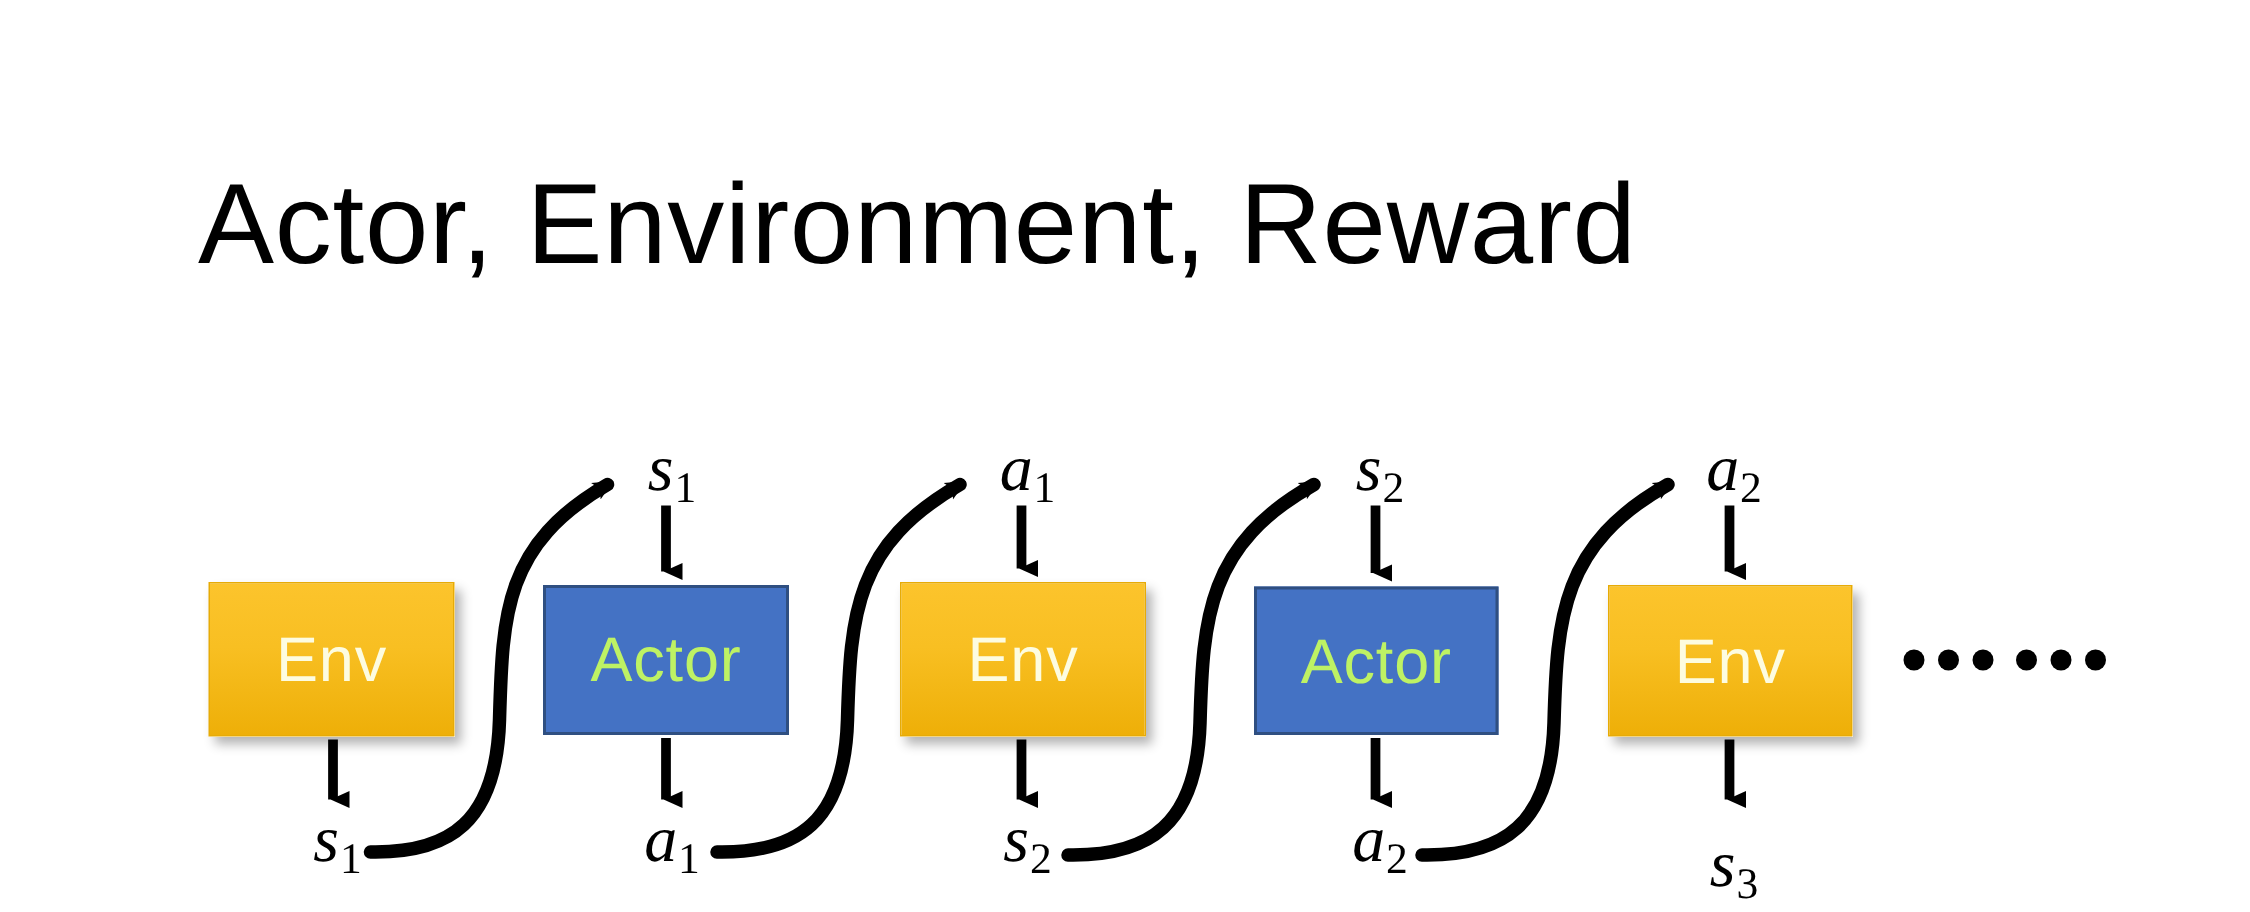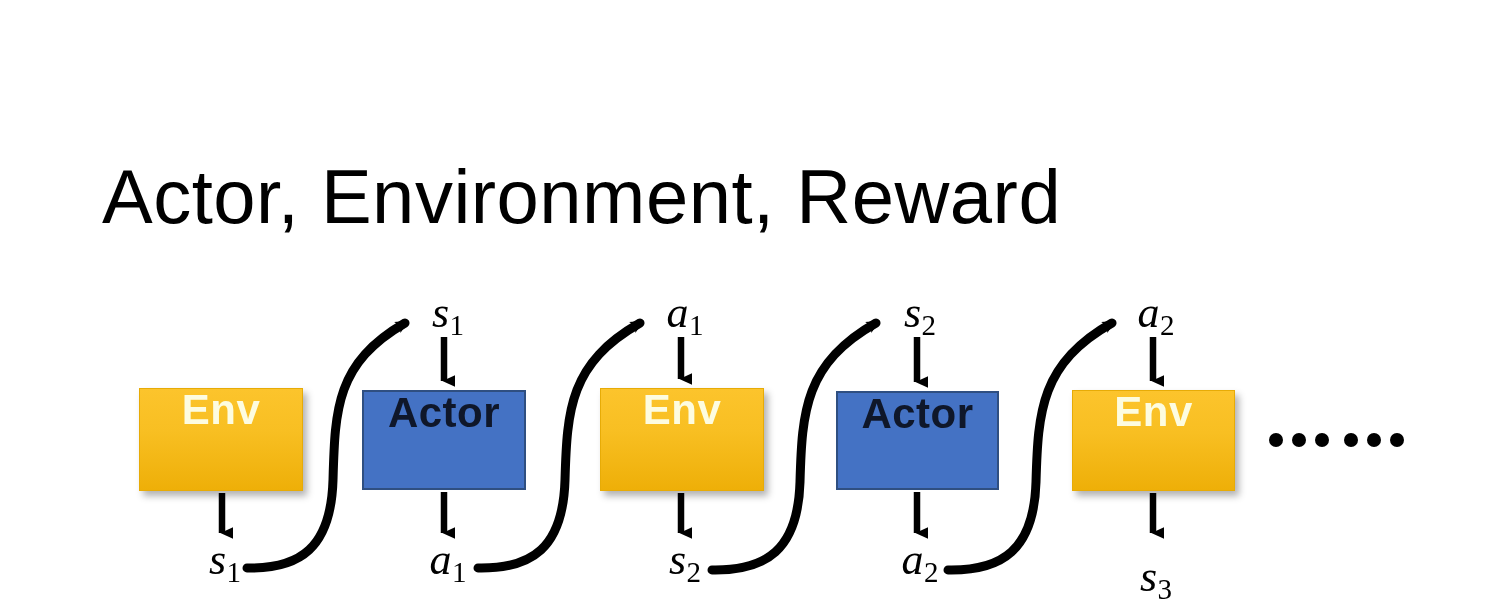--- a/index.html
+++ b/index.html
@@ -14,30 +14,29 @@
     position: relative;
     width: 1500px;
     height: 608px;
     background: #ffffff;
     overflow: hidden;
   }
 
   
   #slide-title {
     position: absolute;
-    left: 102px;
+    left: 132px;
     top: 112px;
     font-family: "Liberation Sans", sans-serif;
     font-size: 76px;
     font-weight: 300;
     letter-spacing: 0.5px;
     color: #000000;
     white-space: nowrap;
     line-height: 1.0;
-    margin-top: 47px;
   }
 
   
   #diagram {
     position: absolute;
     left: 0;
     top: 0;
     width: 1500px;
     height: 608px;
   }
@@ -47,38 +46,39 @@
     top: 0;
     width: 1500px;
     height: 608px;
     pointer-events: none;
   }
 
   
   .node-box {
     position: absolute;
     display: flex;
+    align-items: center;
     justify-content: center;
     box-sizing: border-box;
     color: #ffffff;
     font-family: "Liberation Sans", sans-serif;
-    font-weight: 700;
+    font-weight: 400;
     font-size: 42px;
     letter-spacing: 0.5px;
     line-height: 1;
   }
   .node-env {
     background: linear-gradient(180deg, #fcc42c 0%, #f8bf22 42%, #eeaf08 100%);
     color: #fdfce0;
     border: 1px solid #e7ab06;
     box-shadow: 4px 5px 7px rgba(0,0,0,0.30);
   }
   .node-actor {
     background: #4472c4;
-    color: #0f172a;
+    color: #bef264;
     border: 2px solid #2f4f81;
     box-shadow: none;
   }
 
   
   .math-label {
     position: absolute;
     font-family: Liberation Serif, serif;
     font-style: italic;
     font-size: 44px;

